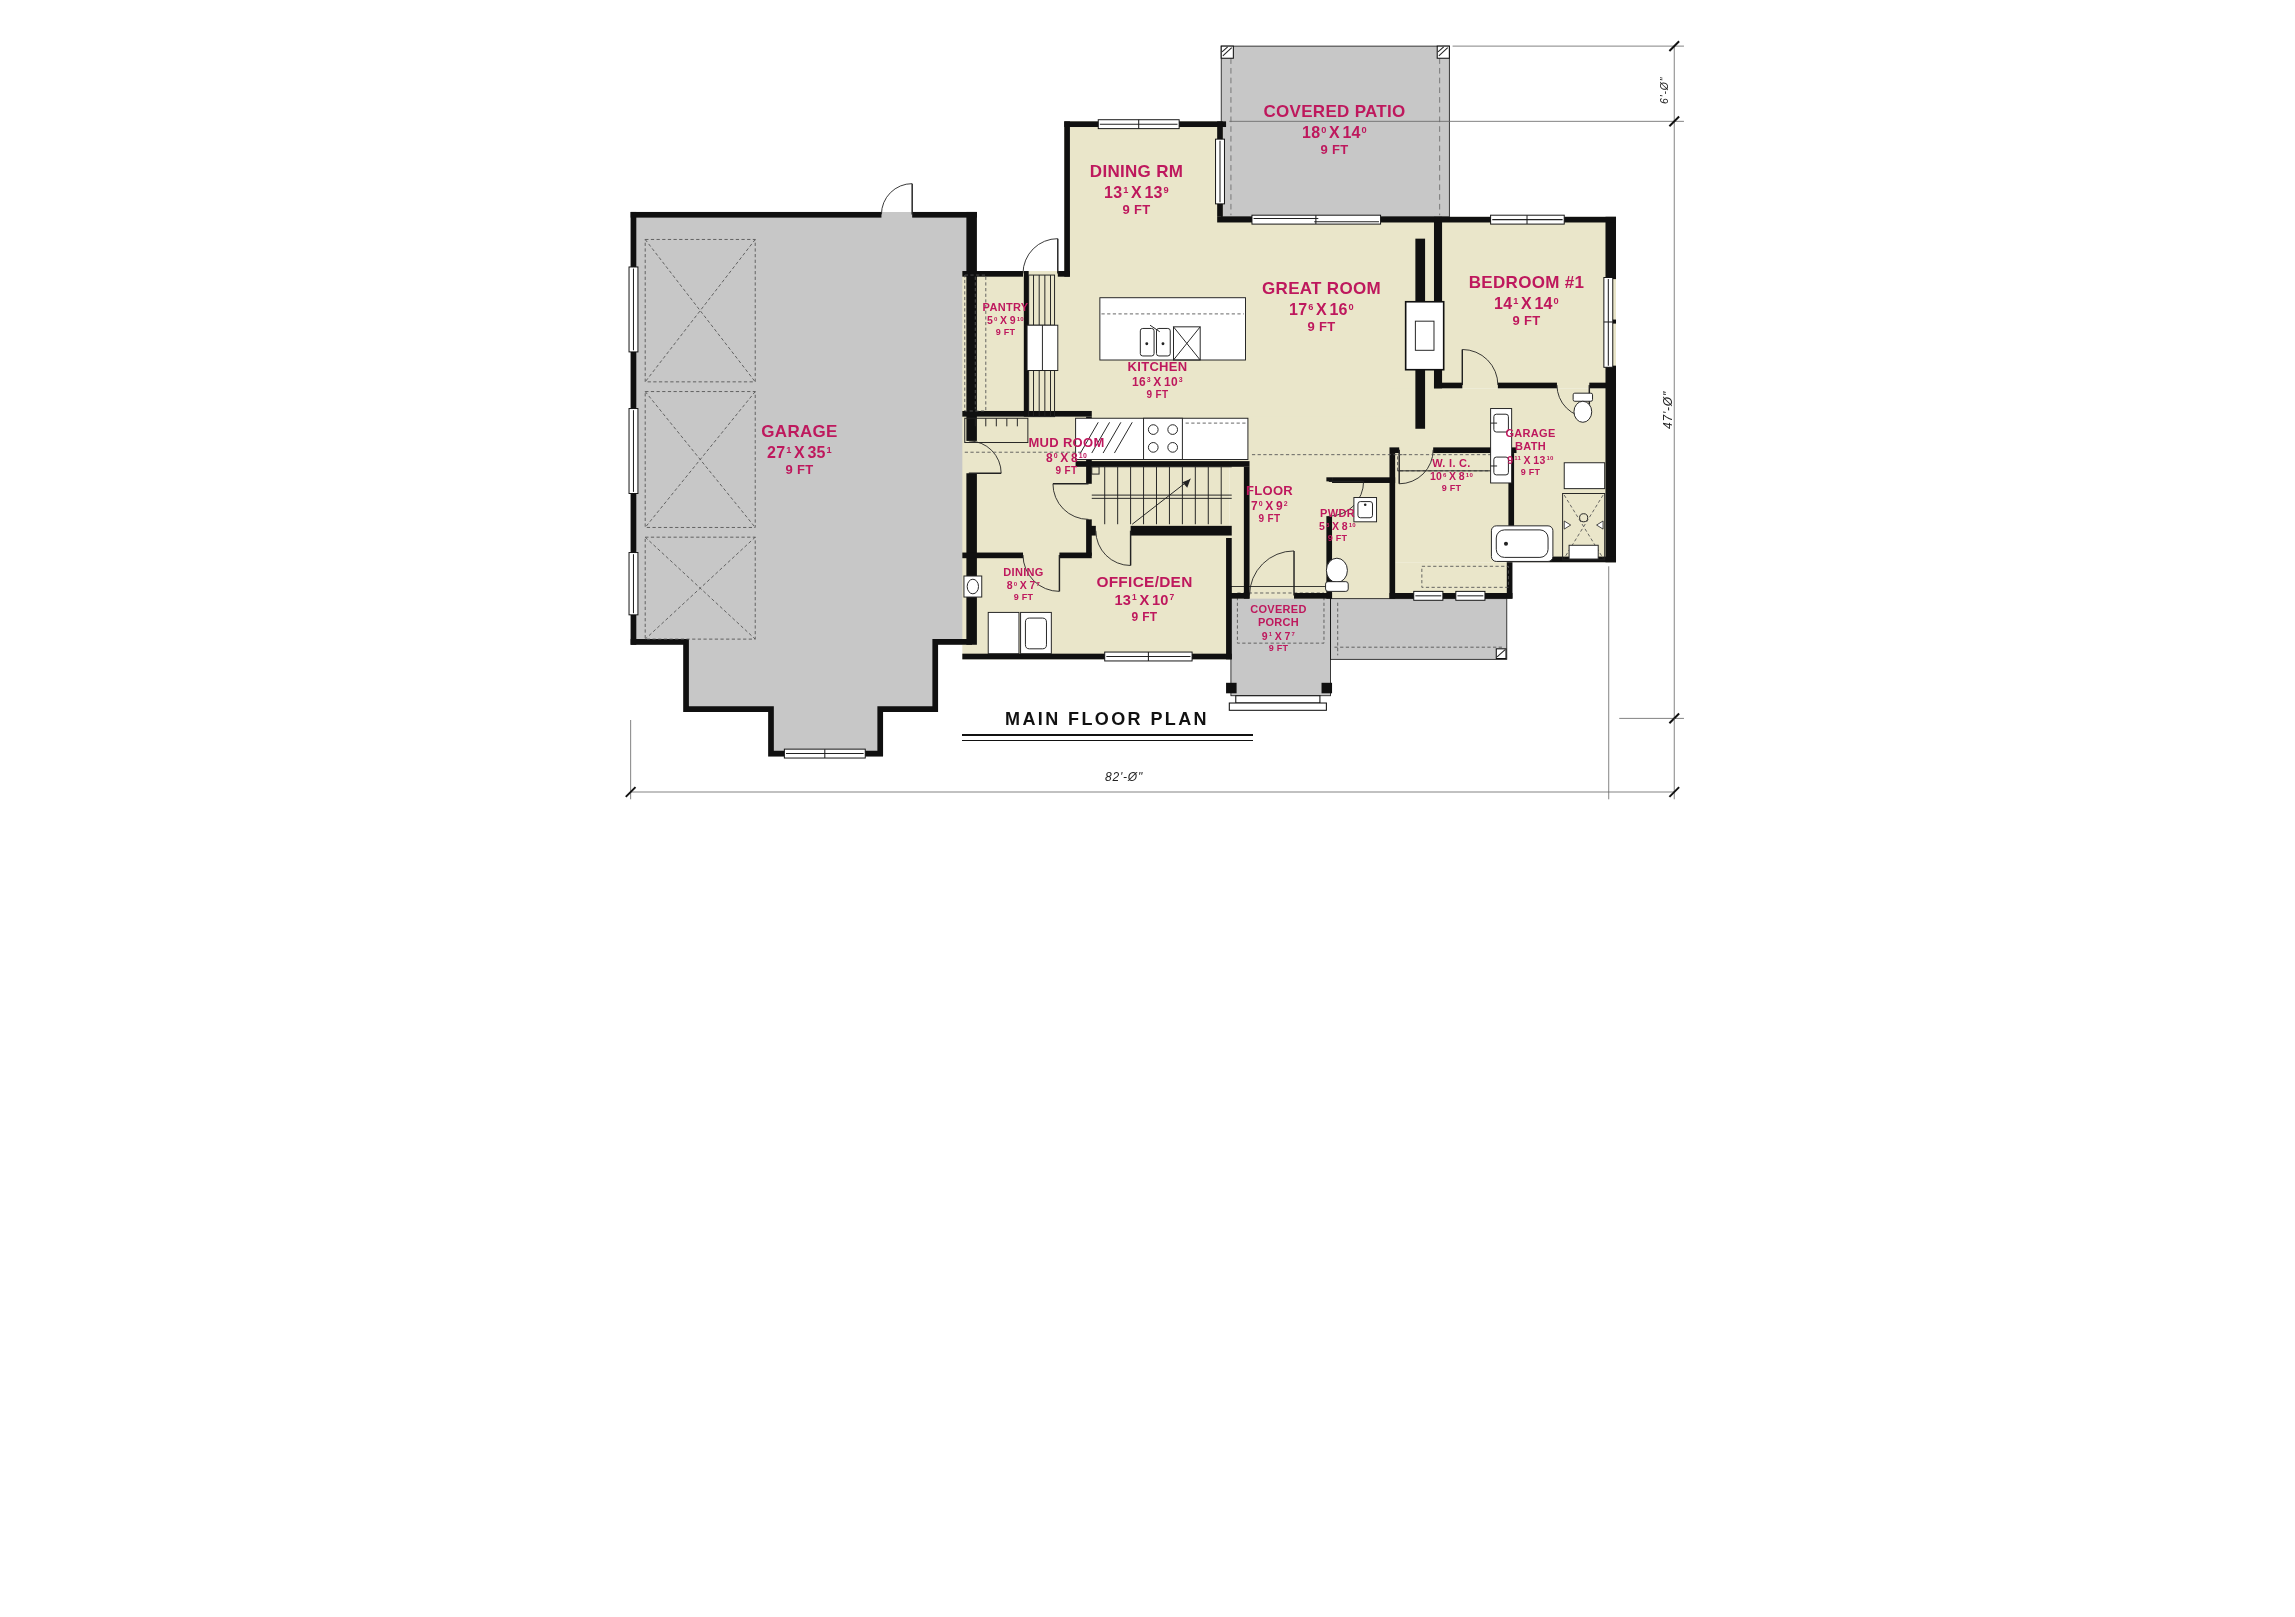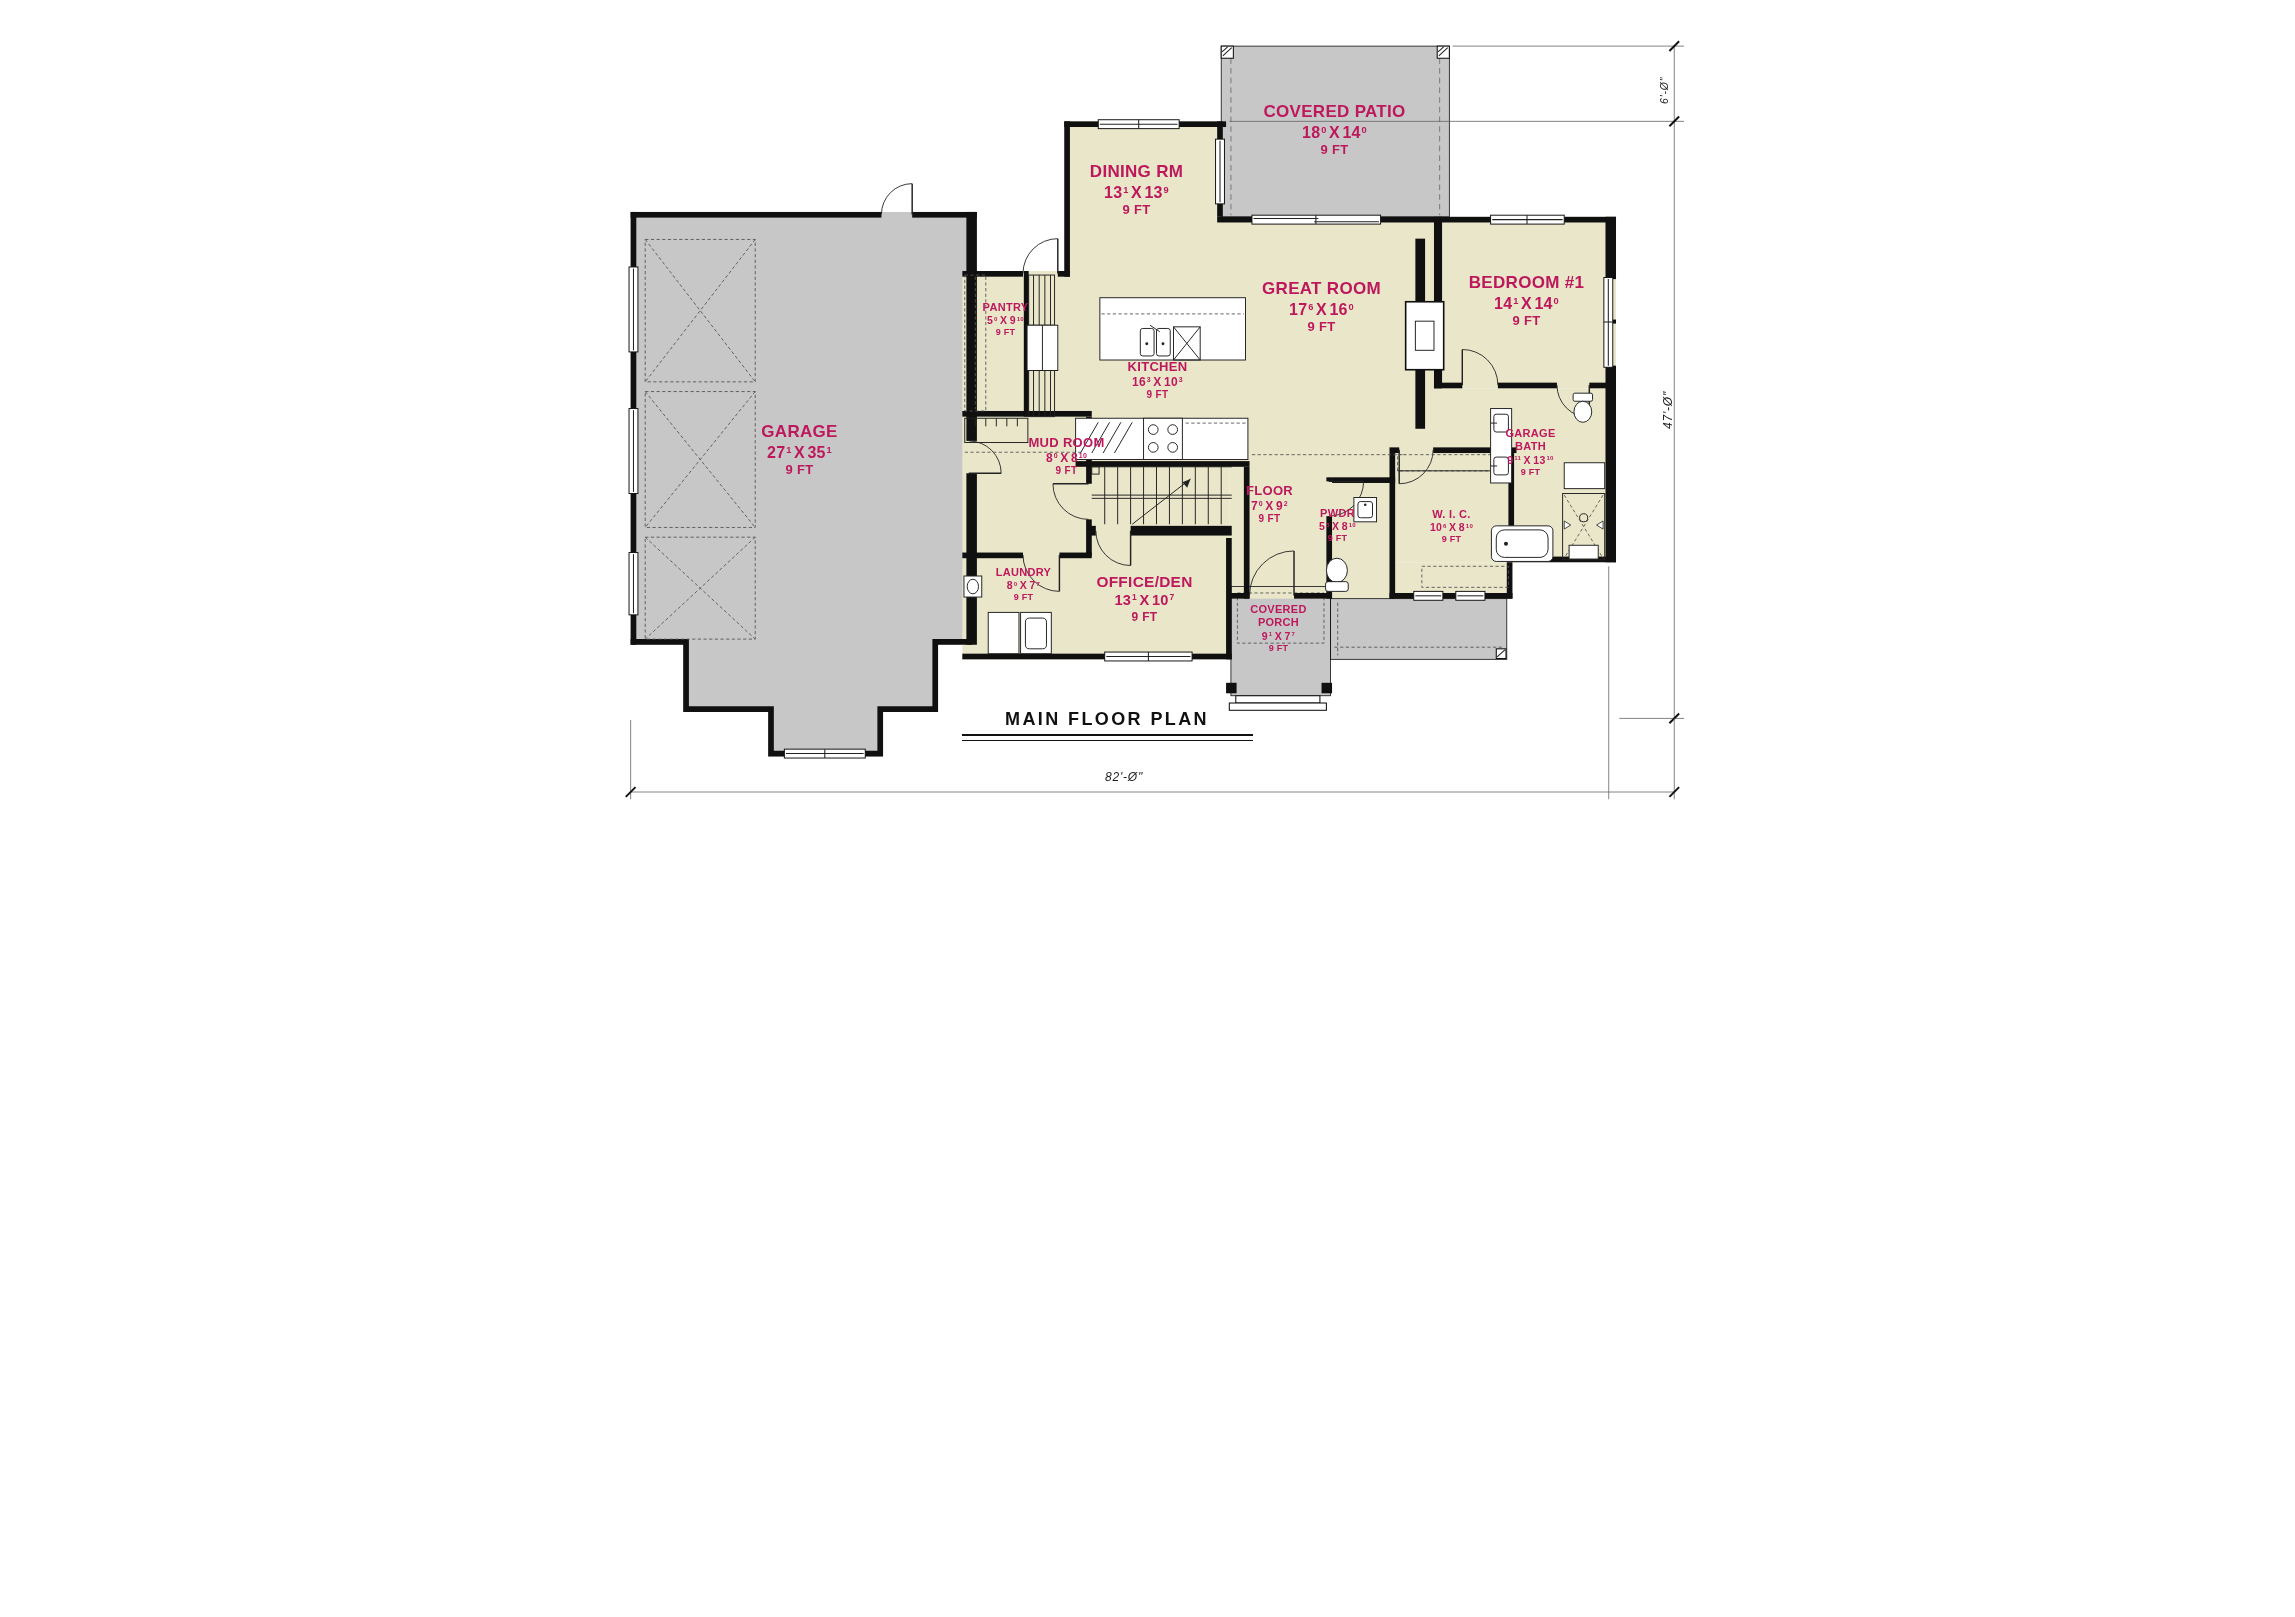--- a/index.html
+++ b/index.html
@@ -504,32 +504,32 @@
       <div class="room-label sz-m" style="left: 696px; top: 483px;">
     <div class="rname">FLOOR</div>
     <div class="rdim"><span class="dw">7</span><span class="sup dws">0</span><span class="dx">X</span><span class="dh">9</span><span class="sup dhs">2</span></div>
     <div class="rceil">9 FT</div>
   </div>
       <div class="room-label sz-s" style="left: 764px; top: 507px;">
     <div class="rname">PWDR</div>
     <div class="rdim"><span class="dw">5</span><span class="sup dws">3</span><span class="dx">X</span><span class="dh">8</span><span class="sup dhs">10</span></div>
     <div class="rceil">9 FT</div>
   </div>
-      <div class="room-label sz-s" style="left: 878px; top: 508px;">
+      <div class="room-label sz-s" style="left: 878px; top: 457px;">
     <div class="rname">W. I. C.</div>
     <div class="rdim"><span class="dw">10</span><span class="sup dws">6</span><span class="dx">X</span><span class="dh">8</span><span class="sup dhs">10</span></div>
     <div class="rceil">9 FT</div>
   </div>
       <div class="room-label sz-s wrap" style="width: 77px; left: 957px; top: 427px;">
     <div class="rname">GARAGE BATH</div>
     <div class="rdim"><span class="dw">9</span><span class="sup dws">11</span><span class="dx">X</span><span class="dh">13</span><span class="sup dhs">10</span></div>
     <div class="rceil">9 FT</div>
   </div>
       <div class="room-label sz-s" style="left: 450px; top: 566px;">
-    <div class="rname">LAUNDRY</div>
+    <div class="rname">DINING</div>
     <div class="rdim"><span class="dw">8</span><span class="sup dws">0</span><span class="dx">X</span><span class="dh">7</span><span class="sup dhs">7</span></div>
     <div class="rceil">9 FT</div>
   </div>
       <div class="room-label sz-l2" style="left: 571px; top: 573px;">
     <div class="rname">OFFICE/DEN</div>
     <div class="rdim"><span class="dw">13</span><span class="sup dws">1</span><span class="dx">X</span><span class="dh">10</span><span class="sup dhs">7</span></div>
     <div class="rceil">9 FT</div>
   </div>
       <div class="room-label sz-s wrap" style="width: 77px; left: 705px; top: 603px;">
     <div class="rname">COVERED PORCH</div>

